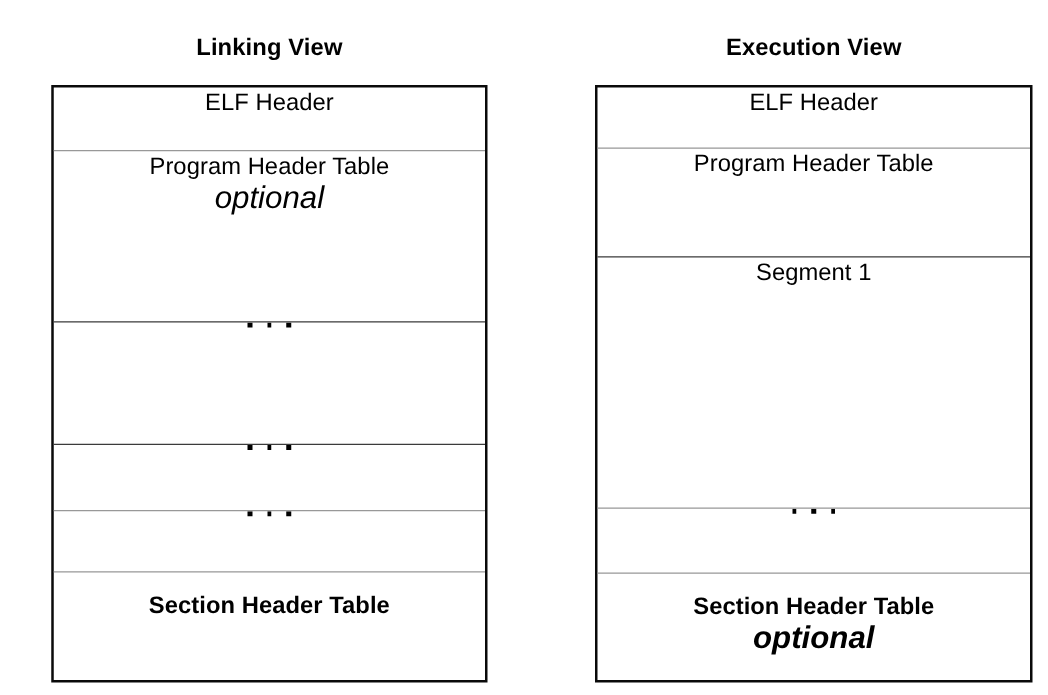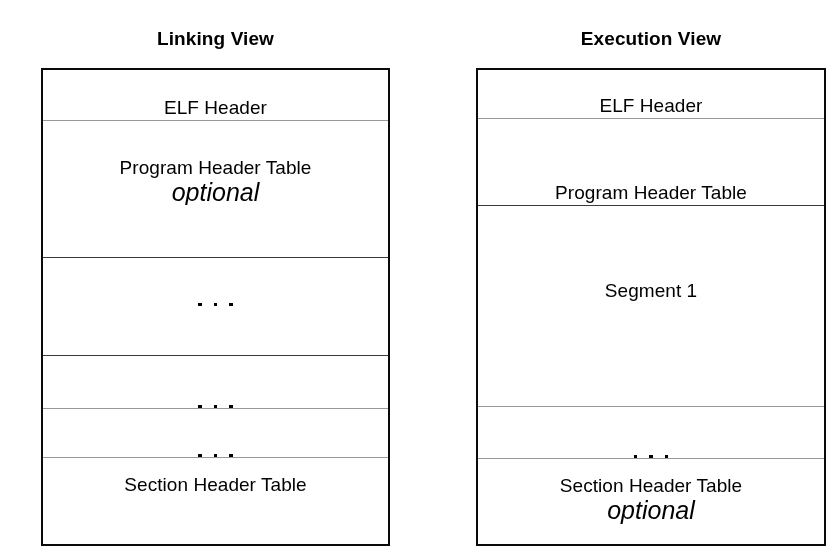--- a/index.html
+++ b/index.html
@@ -51,28 +51,28 @@
 
   
   .row {
     position: absolute;
     left: 0;
     right: 0;
     box-sizing: border-box;
     display: flex;
     flex-direction: column;
     align-items: center;
-    justify-content: flex-end;
+    justify-content: flex-start;
     overflow: hidden;
   }
   .row.sep-dark  { border-top: 1.6px solid #3b3b3b; }
   .row.sep-light { border-top: 1.6px solid #989898; }
   .row.no-sep    { border-top: none; }
   
-  .row.align-top { justify-content: flex-start; padding-top: 14px; }
+  .row.align-top { justify-content: flex-start; padding-top: 14px; font-weight: bold; }
 
   .cell-text {
     font-size: 19px;
     line-height: 25px;
     text-align: center;
     white-space: nowrap;
     letter-spacing: 0.05px;
   }
   .cell-sub {
     font-size: 25px;

